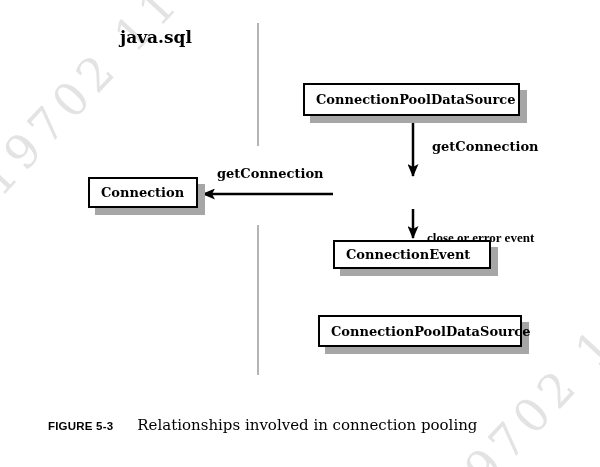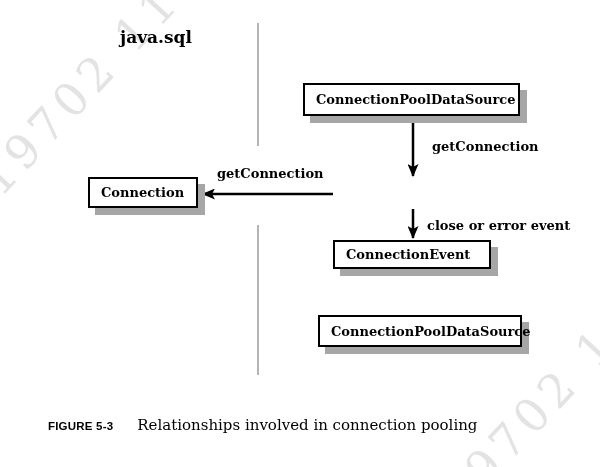--- a/index.html
+++ b/index.html
@@ -75,21 +75,21 @@
   
   .edge-label{
     position:absolute;
     font-weight:bold;font-size:13px;
     white-space:nowrap;
     z-index:4;
     background:transparent;
   }
   #lbl-getconn-down{left:432px;top:139px;}
   #lbl-getconn-left{left:217px;top:166px;}
-  #lbl-close-error{left:427px;top:218px;}
+  #lbl-close-error{left:427px;top:230px;font-family:Liberation Serif, serif;}
   
   .caption{
     position:absolute;left:48px;top:416px;
     display:flex;align-items:baseline;
     z-index:4;
   }
   .caption .fig-label{
     font-family:"Liberation Sans", sans-serif;
     font-weight:bold;font-size:11.5px;
     letter-spacing:0.2px;

